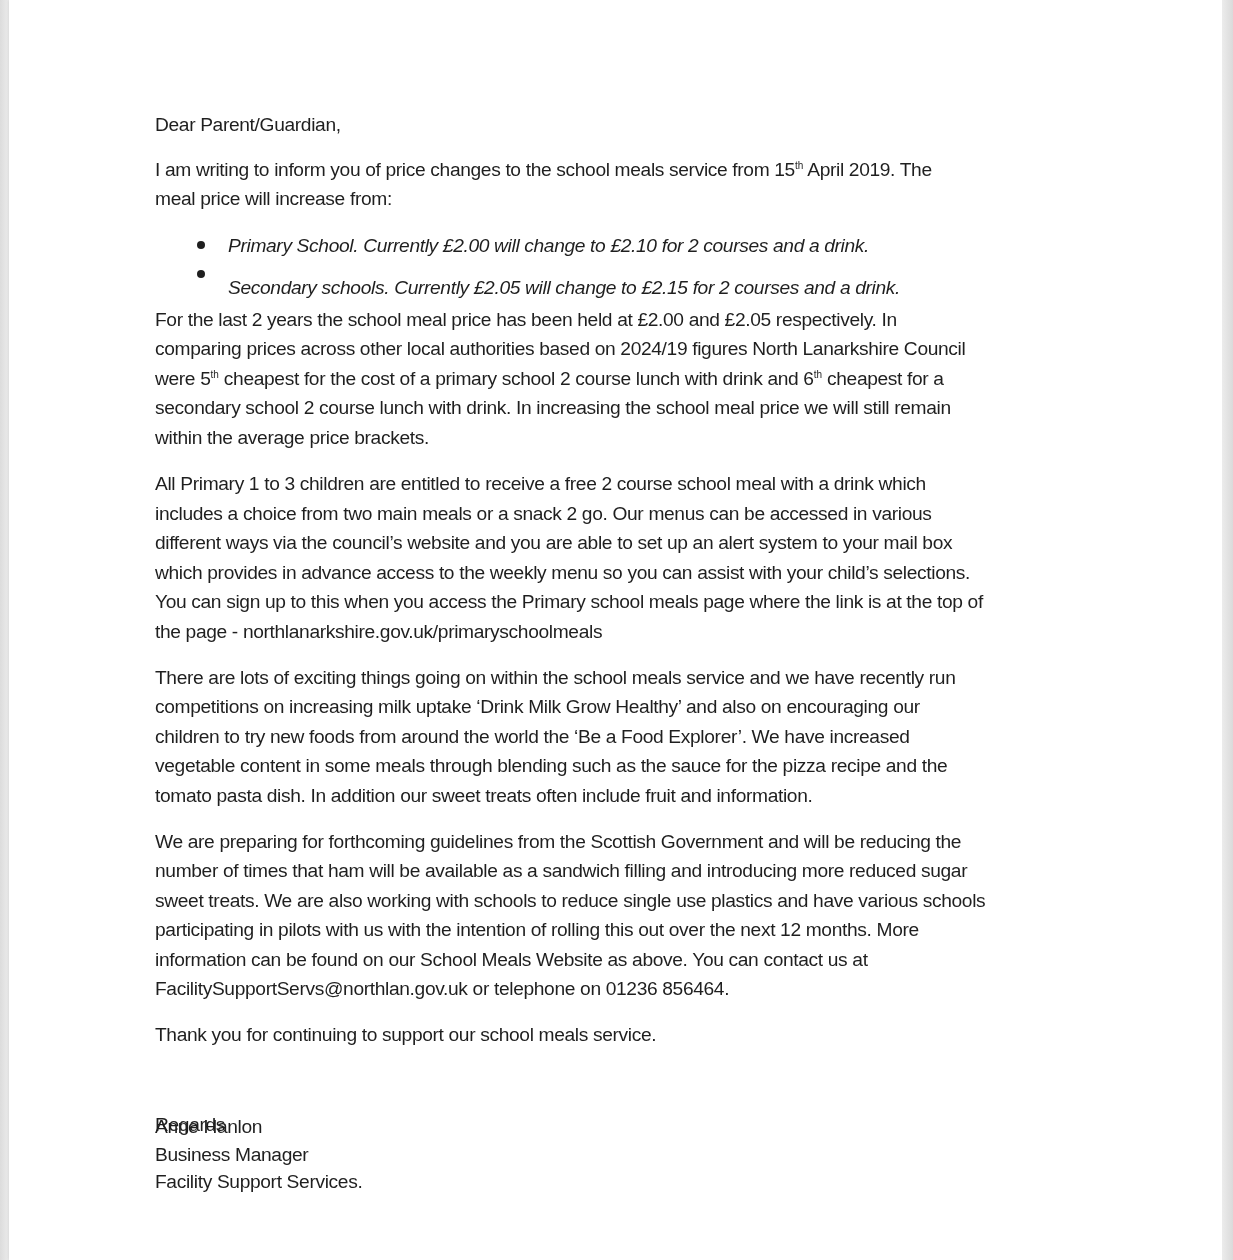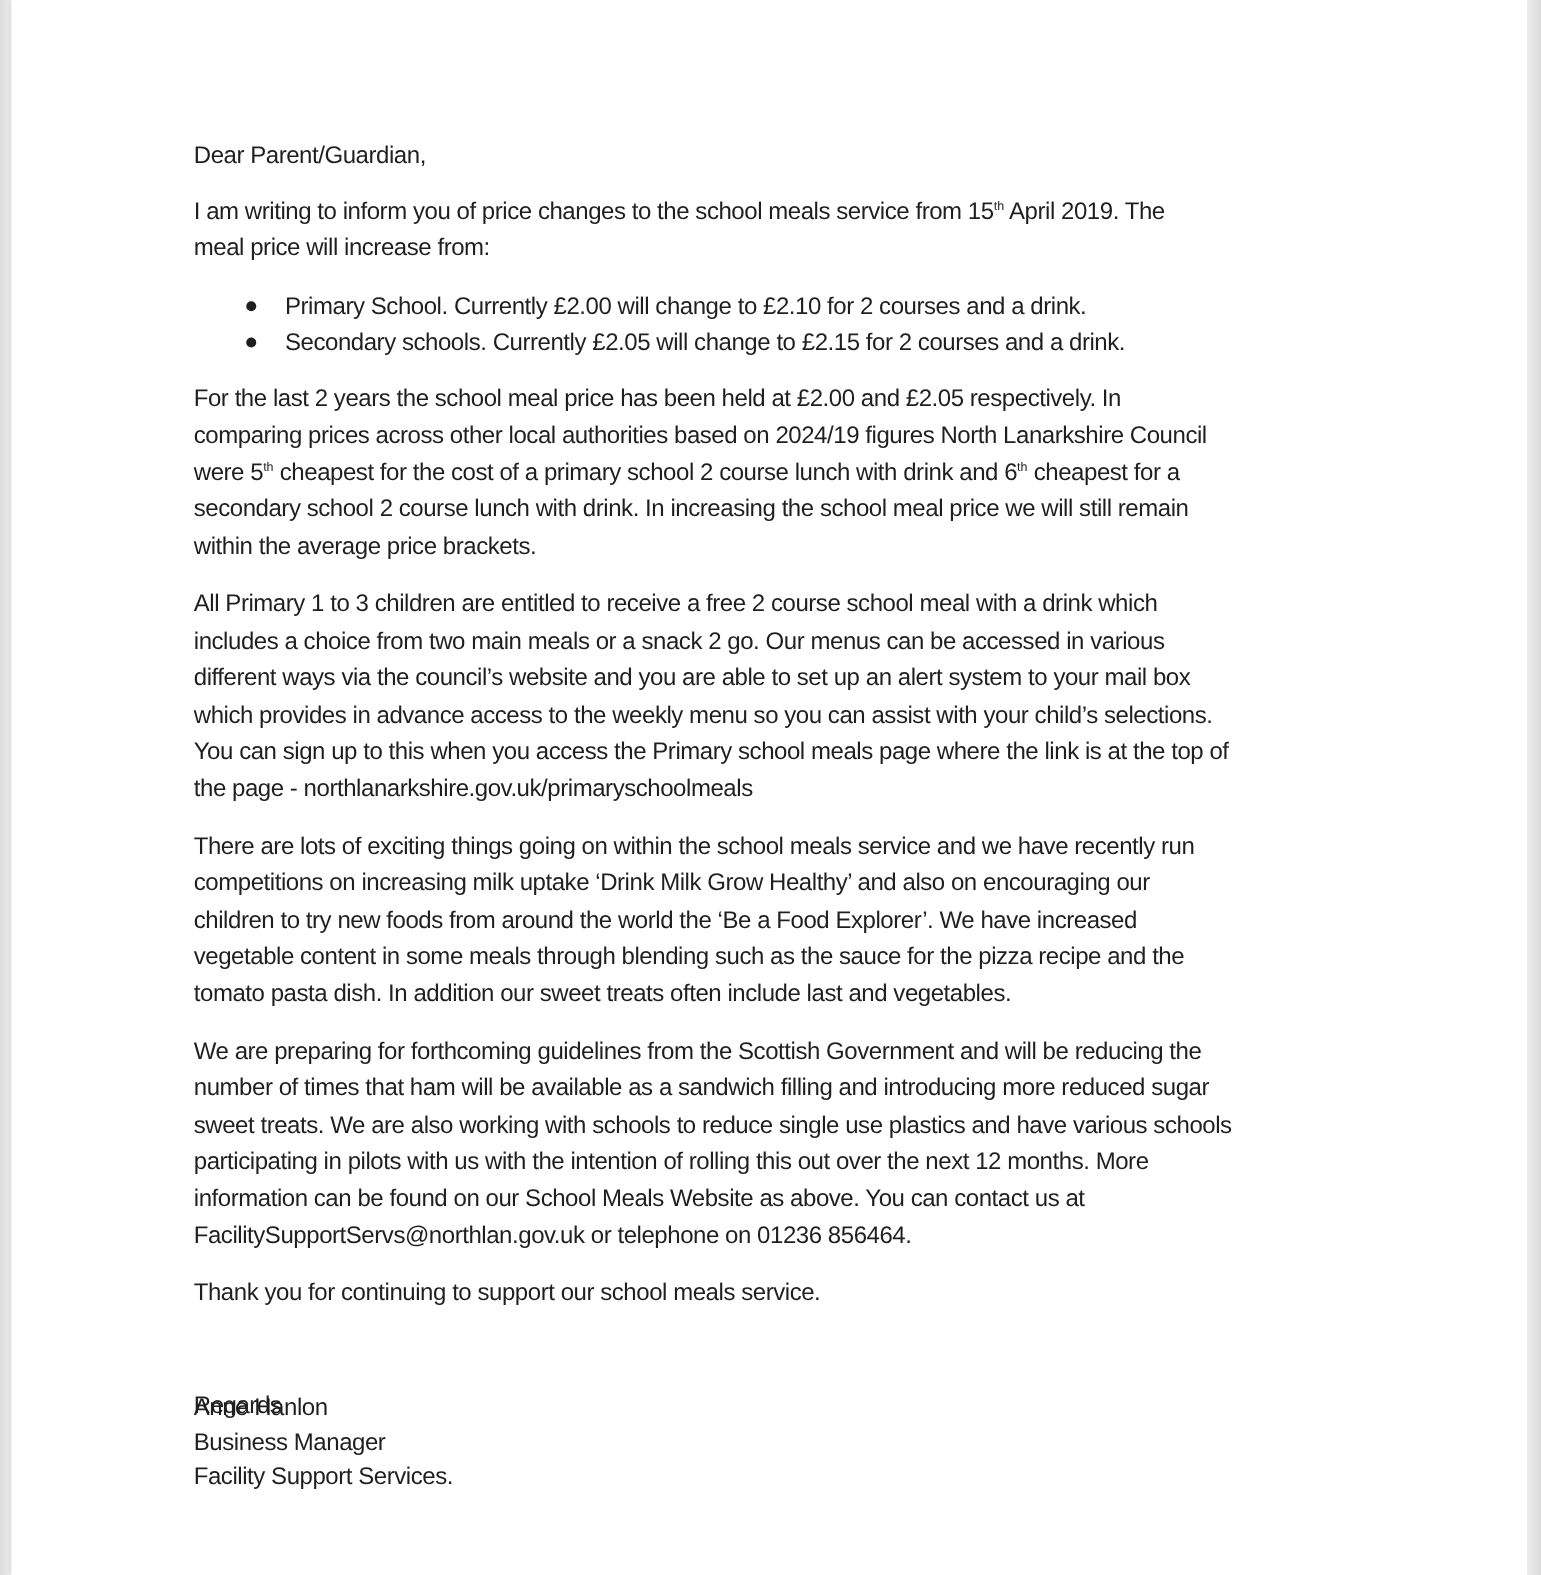--- a/index.html
+++ b/index.html
@@ -25,21 +25,21 @@
     .line {
       position: absolute; left: 155px;
       font-size: 19.2px; line-height: 24px; white-space: nowrap;
       letter-spacing: -0.35px;
     }
     .line sup { font-size: 10px; line-height: 0; vertical-align: 7px; letter-spacing: 0; }
     .bullet-dot {
       position: absolute; left: 197px; width: 8px; height: 8px; border-radius: 50%;
       background: #1f1f1f;
     }
-    .bullet-line { left: 228px; }
+    .bullet-line { left: 228px; font-style: italic; }
     .link { text-underline-offset: 3px; }
   </style>
 </head>
 <body>
 
 <div class="gutter-left"></div>
 <div class="page"></div>
 <div class="gutter-right"></div>
 
 <div>
@@ -47,21 +47,21 @@
 
   <div>
     <div class="line" style="top:158px"><span>I am writing to inform you of price changes to the school meals service from 15</span><sup>th</sup><span> April 2019.  The</span></div>
     <div class="line" style="top:187px">meal price will increase from:</div>
   </div>
 
   <div>
     <div class="bullet-dot" style="top:241px"></div>
     <div class="line bullet-line" style="top:234px">Primary School.  Currently £2.00 will change to £2.10 for 2 courses and a drink.</div>
     <div class="bullet-dot" style="top:270px"></div>
-    <div class="line bullet-line" style="top:263px">Secondary schools.  Currently £2.05 will change to £2.15 for 2 courses and a drink.</div>
+    <div class="line bullet-line" style="top:276px">Secondary schools.  Currently £2.05 will change to £2.15 for 2 courses and a drink.</div>
   </div>
 
   <div>
     <div class="line" style="top:308px">For the last 2 years the school meal price has been held at £2.00 and £2.05 respectively. In</div>
     <div class="line" style="top:337px">comparing prices across other local authorities based on 2024/19 figures North Lanarkshire Council</div>
     <div class="line" style="top:367px"><span>were 5</span><sup>th</sup><span> cheapest for the cost of a primary school 2 course lunch with drink and 6</span><sup>th</sup><span> cheapest for a</span></div>
     <div class="line" style="top:396px">secondary school 2 course lunch with drink. In increasing the school meal price we will still remain</div>
     <div class="line" style="top:426px">within the average price brackets.</div>
   </div>
 
@@ -72,21 +72,21 @@
     <div class="line" style="top:561px">which provides in advance access to the weekly menu so you can assist with your child’s selections.</div>
     <div class="line" style="top:590px">You can sign up to this when you access the Primary school meals page where the link is at the top of</div>
     <div class="line" style="top:620px">the page - northlanarkshire.gov.uk/primaryschoolmeals</div>
   </div>
 
   <div>
     <div class="line" style="top:666px">There are lots of exciting things going on within the school meals service and we have recently run</div>
     <div class="line" style="top:695px">competitions on increasing milk uptake ‘Drink Milk Grow Healthy’ and also on encouraging our</div>
     <div class="line" style="top:725px">children to try new foods from around the world the ‘Be a Food Explorer’. We have increased</div>
     <div class="line" style="top:754px">vegetable content in some meals through blending such as the sauce for the pizza recipe and the</div>
-    <div class="line" style="top:784px">tomato pasta dish. In addition our sweet treats often include last and vegetables.</div>
+    <div class="line" style="top:784px">tomato pasta dish. In addition our sweet treats often include fruit and information.</div>
   </div>
 
   <div>
     <div class="line" style="top:830px">We are preparing for forthcoming guidelines from the Scottish Government and will be reducing the</div>
     <div class="line" style="top:859px">number of times that ham will be available as a sandwich filling and introducing more reduced sugar</div>
     <div class="line" style="top:889px">sweet treats. We are also working with schools to reduce single use plastics and have various schools</div>
     <div class="line" style="top:918px">participating in pilots with us with the intention of rolling this out over the next 12 months.    More</div>
     <div class="line" style="top:948px">information can be found on our School Meals Website as above.  You can contact us at</div>
     <div class="line" style="top:977px"><span class="link">FacilitySupportServs@northlan.gov.uk</span><span> or telephone on 01236 856464.</span></div>
   </div>

